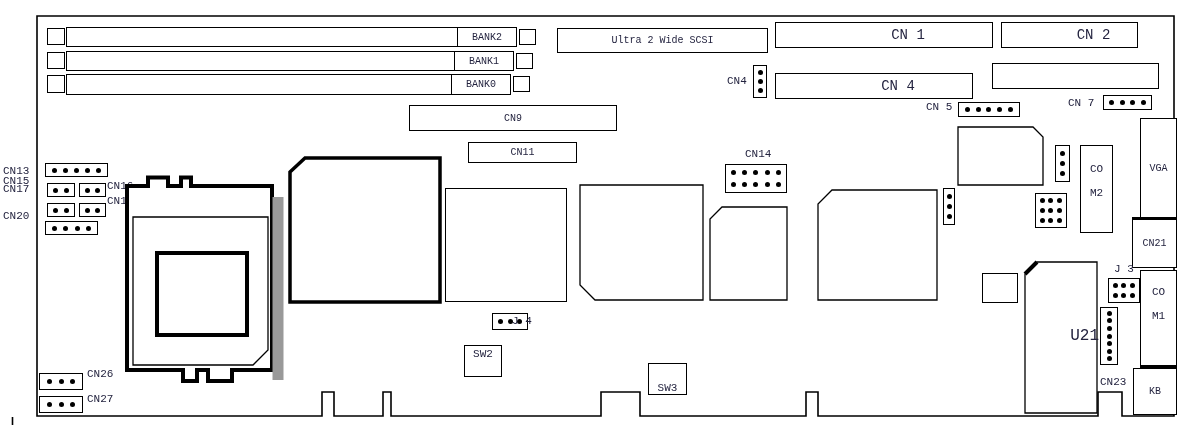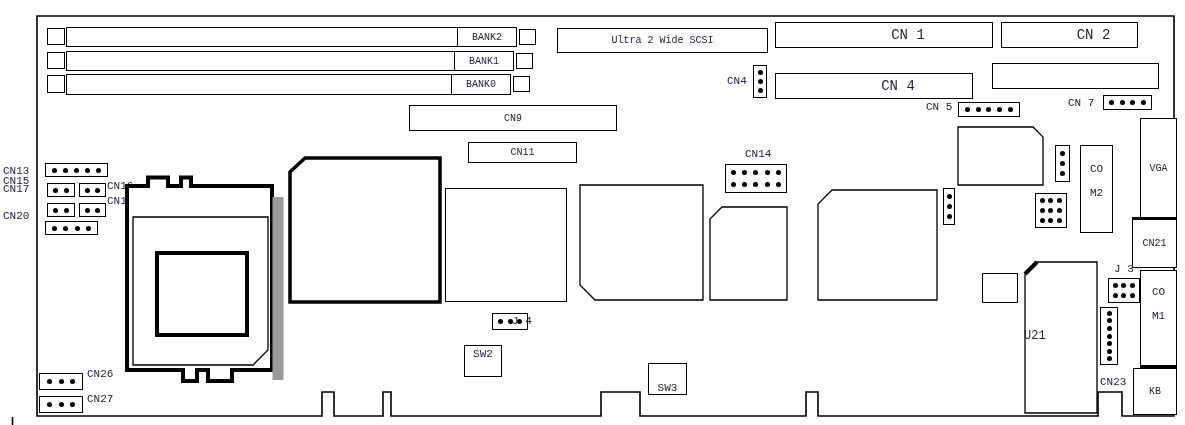--- a/index.html
+++ b/index.html
@@ -262,15 +262,15 @@
 
   <div class="box f12" style="left:1133px;top:368px;width:44px;height:47px;">
     <span>KB</span>
   </div>
 
   <div class="box" style="left:982px;top:273px;width:36px;height:30px;"></div>
   <svg class="svgchip" style="left:1024px;top:261px;" width="75" height="154" viewBox="0 0 75 154">
     <polygon points="13,1 73,1 73,152 1,152 1,13" fill="#fff" stroke="#000" stroke-width="1.3"></polygon>
     <line x1="1" y1="13" x2="13" y2="1" stroke="#000" stroke-width="4"></line>
   </svg>
-  <div class="lbl" style="left:1024px;top:328px;width:75px;text-align:left;font-size:12px;line-height:16px;">U21</div>
+  <div class="lbl" style="left:1024px;top:328px;width:75px;text-align:right;font-size:16px;line-height:16px;">U21</div>
 
 </div>
 
 </body></html>

